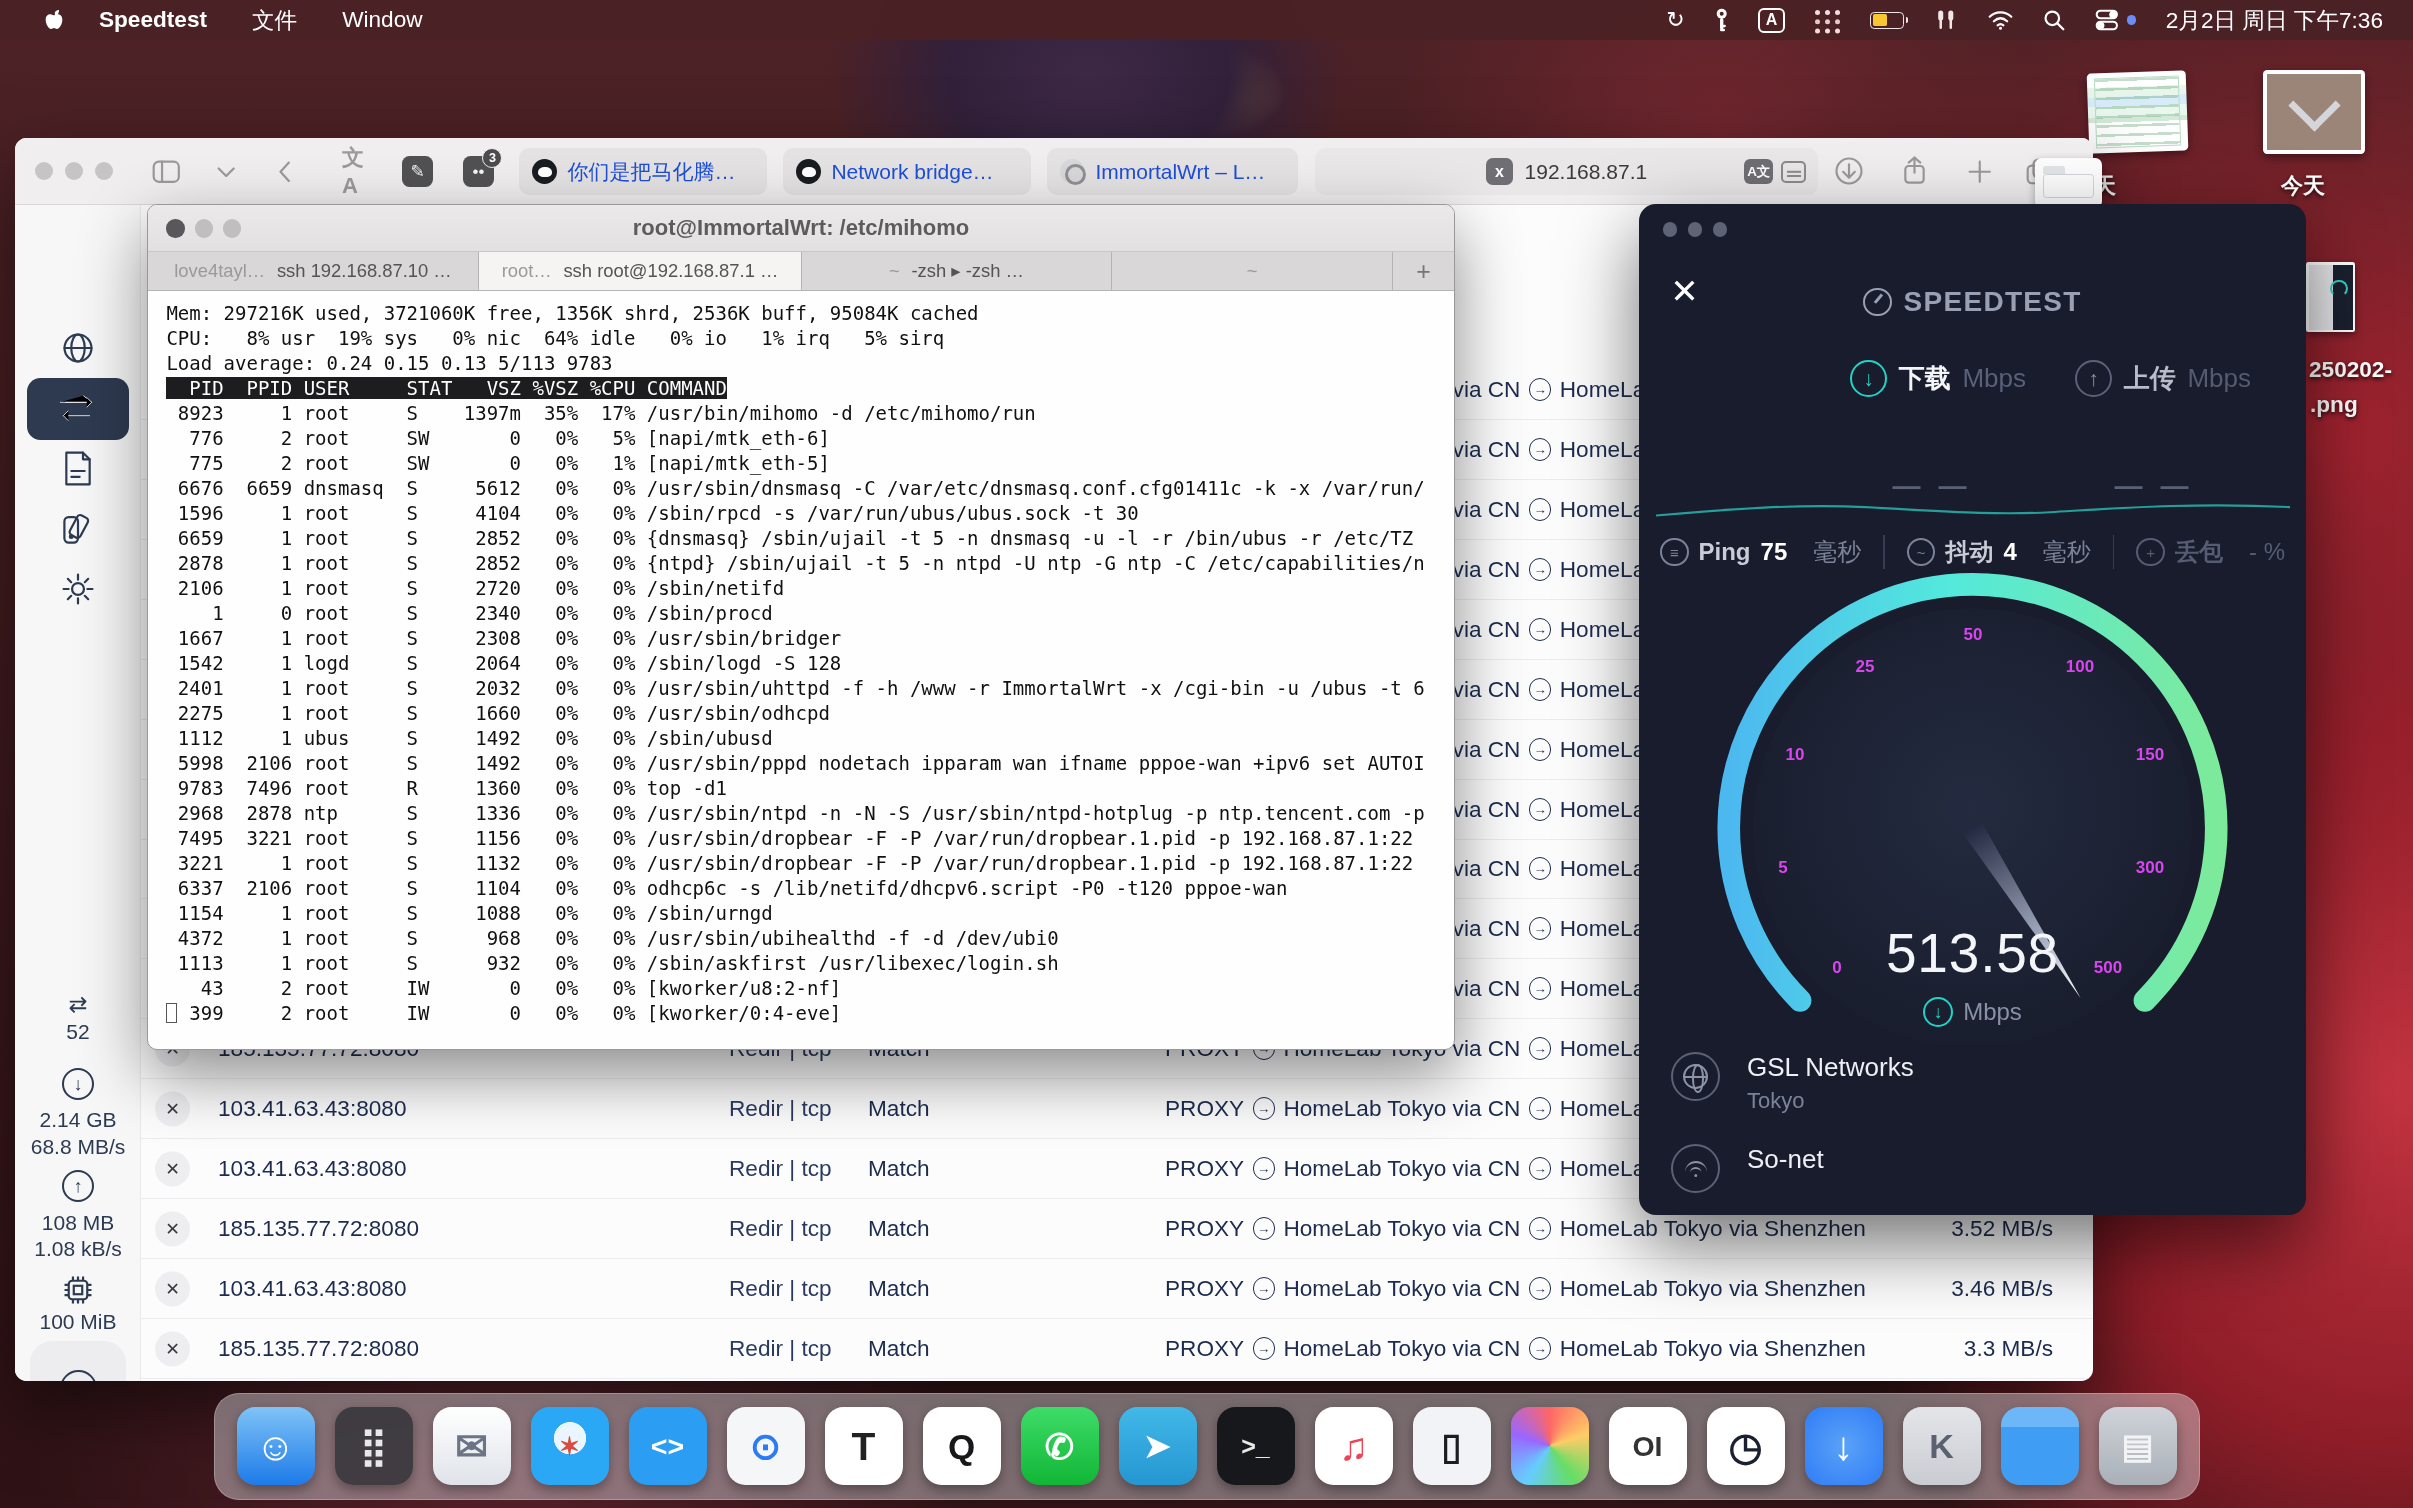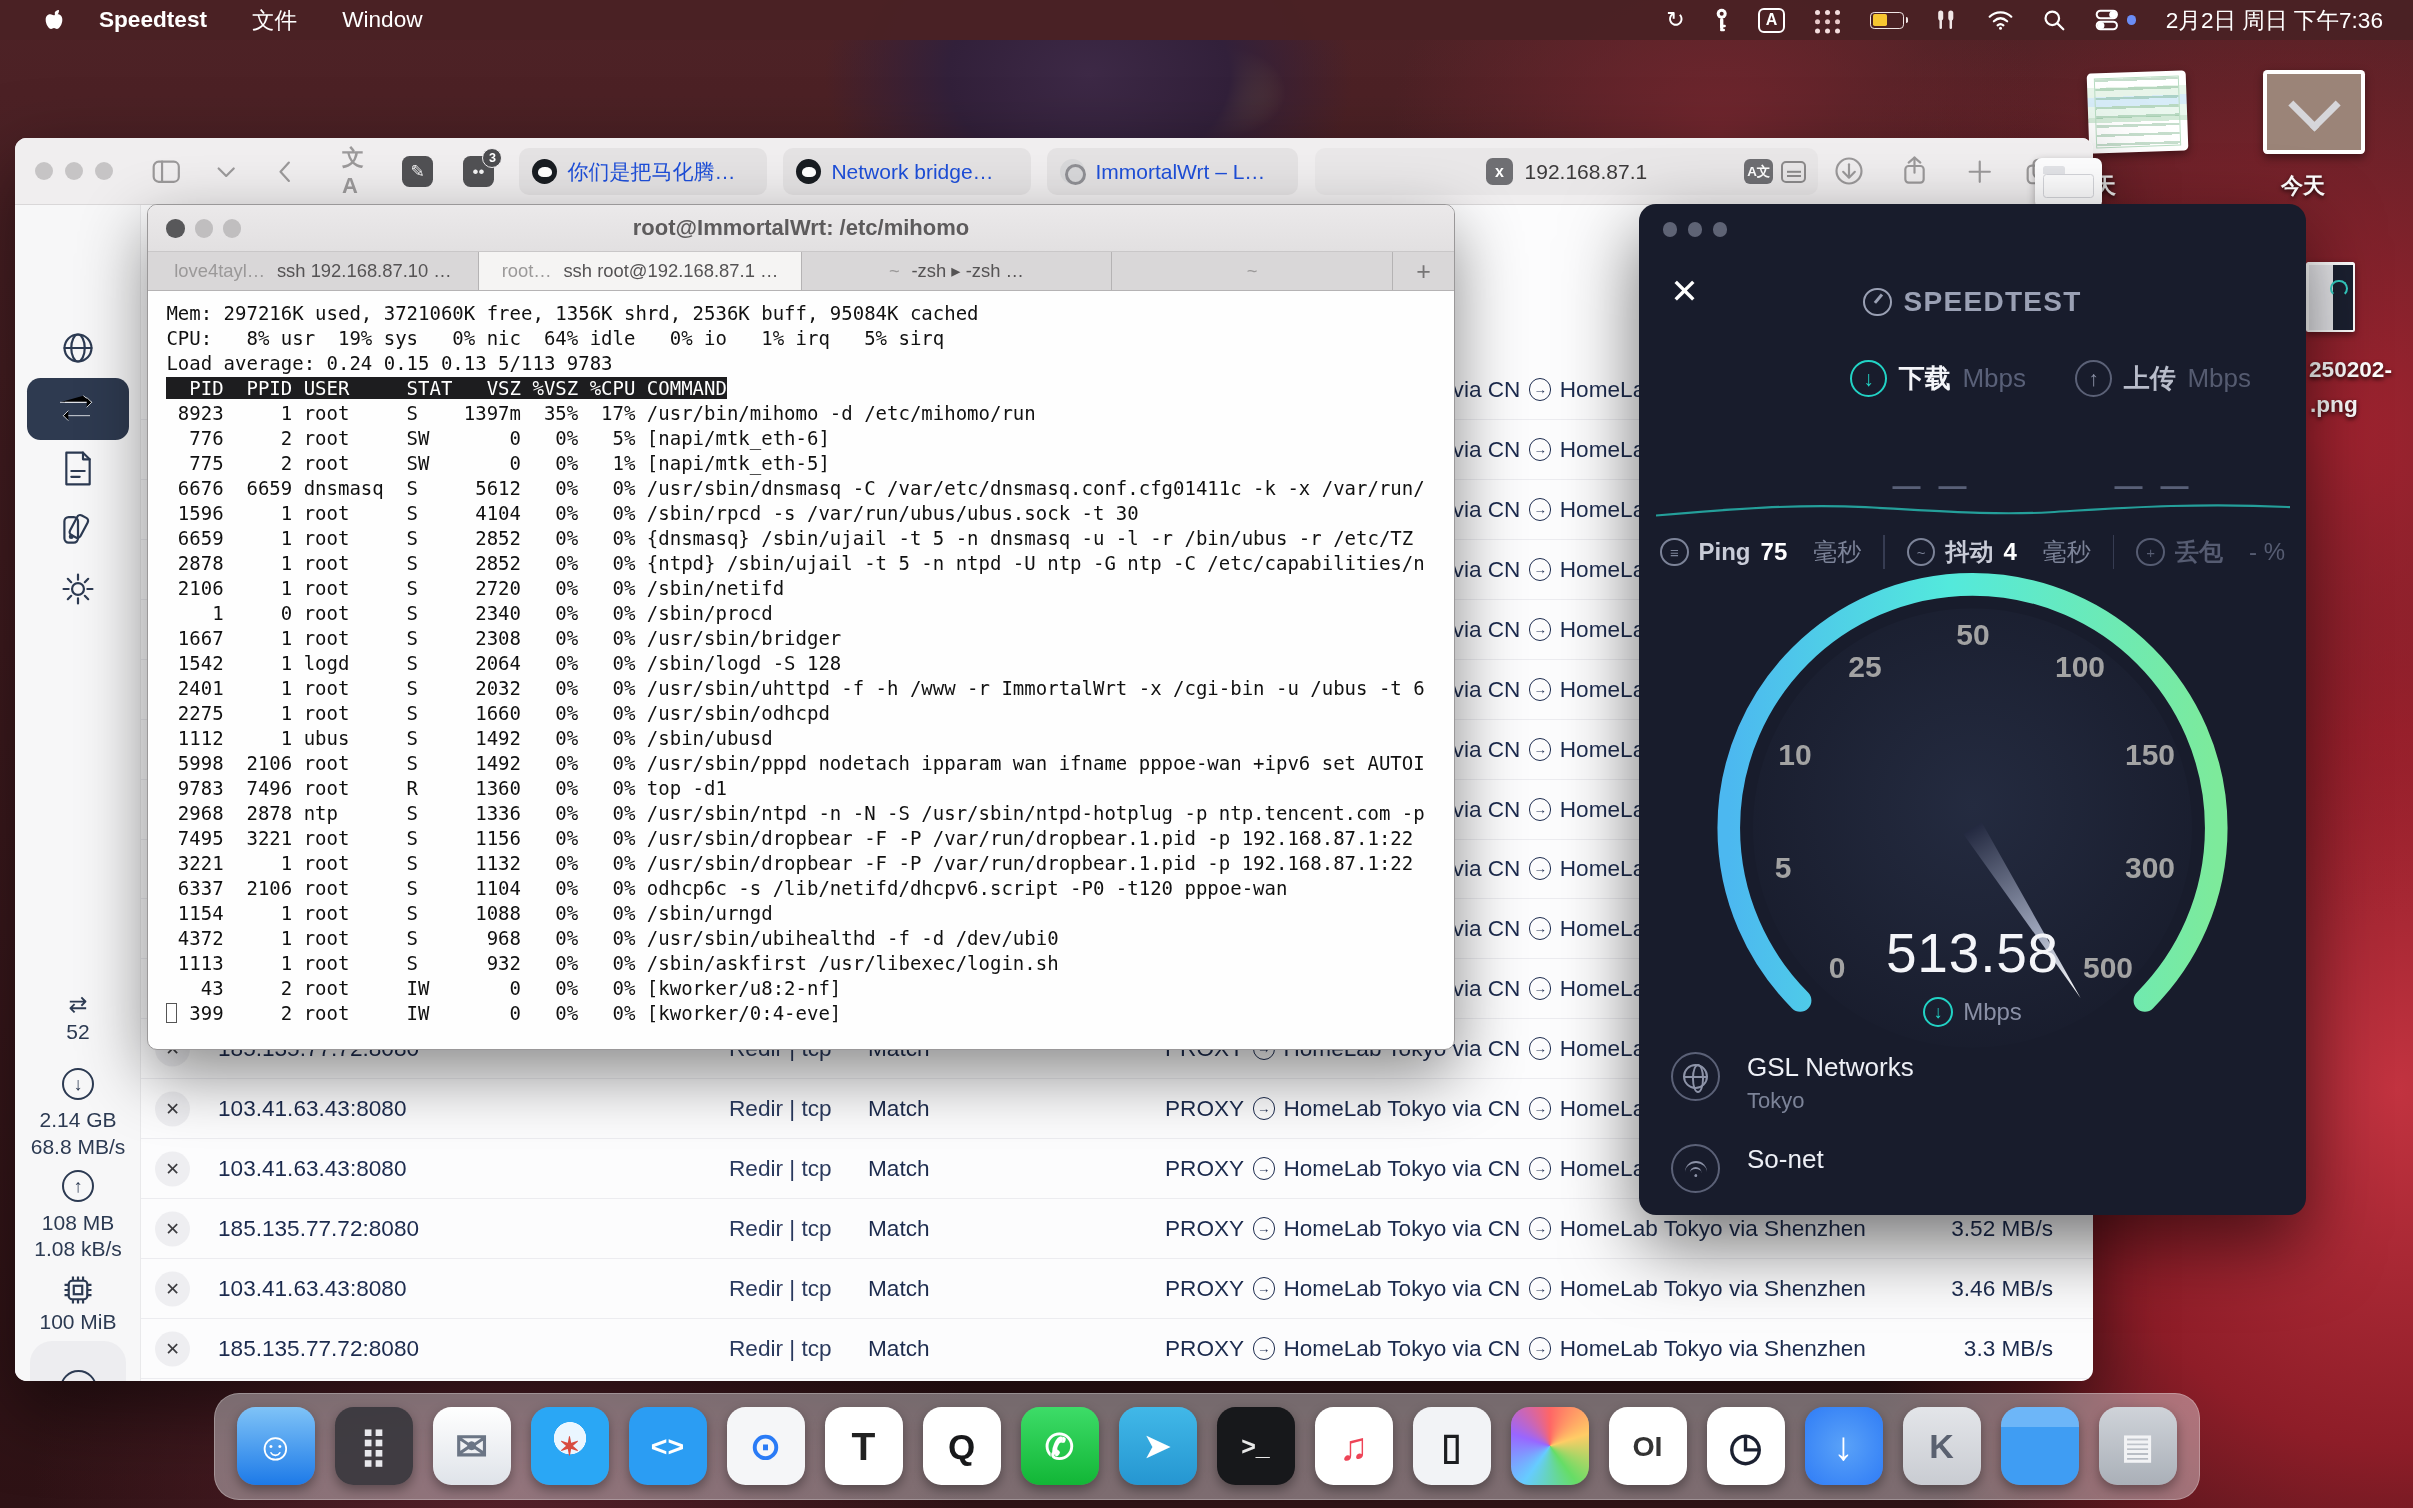--- a/index.html
+++ b/index.html
@@ -136,21 +136,21 @@
   #st-pingrow { position:absolute; top:331px; left:0; right:0; display:flex; justify-content:center; align-items:center; gap:22px; font-size:24px; }
   .pg { display:flex; align-items:center; gap:10px; }
   .pg .picon { width:28.5px; height:28.5px; border:2.1px solid #7c8398; border-radius:50%; color:#7c8398; font-size:15px; display:flex; align-items:center; justify-content:center; }
   .pg .plab { font-weight:700; color:#c9ccd8; }
   .pg .pval { font-weight:700; color:#fff; }
   .pg .punit { color:#7c8398;margin-left:16px; }
   .pg.dim .plab, .pg.dim .pval, .pg.dim .punit { color:#565c72; }
   .pg.dim .picon { border-color:#565c72; color:#565c72; }
   .psep { width:1.7px; height:34px; background:#363c52; }
   #st-gauge-svg { position:absolute; left:0; top:0; }
-  .glabel { position:absolute; transform:translate(-50%,-50%); font-size:30px; font-weight:700; color:#a3a3a3; }
+  .glabel { position:absolute; transform:translate(-50%,-50%); font-size:17px; font-weight:700; color:#d946ef; }
   .g0{left:198px;top:764px;} .g1{left:144px;top:664px;} .g2{left:156px;top:551px;} .g3{left:226px;top:463px;}
   .g4{left:334px;top:431px;} .g5{left:441px;top:463px;} .g6{left:511px;top:551px;} .g7{left:511px;top:664px;} .g8{left:469px;top:764px;}
   #st-result { position:absolute; top:717px; left:0; right:0; text-align:center; font-size:55px; font-weight:200; color:#f4f5f9; letter-spacing:0.8px; }
   #st-resunit { position:absolute; top:793px; left:0; right:0; display:flex; justify-content:center; align-items:center; gap:10px; color:#8a90a6; font-size:24px; }
   #st-resunit .cico { width:30px; height:30px; border-radius:50%; border:2.1px solid #22d3c5; color:#22d3c5; font-size:17.6px; display:flex; align-items:center; justify-content:center; }
   .st-srv { position:absolute; left:32px; display:flex; gap:27px; }
   .st-srv .big-ico { width:49px; height:49px; border:2.1px solid #5b6177; border-radius:50%; color:#8d93a8; display:flex; align-items:center; justify-content:center; }
   .st-srv .nm { font-size:26px; color:#eef0f6; }
   .st-srv .loc { font-size:22px; color:#7c8398; margin-top:5px; }
   .wifi-glyph { width:22px; height:15px; position:relative; }

